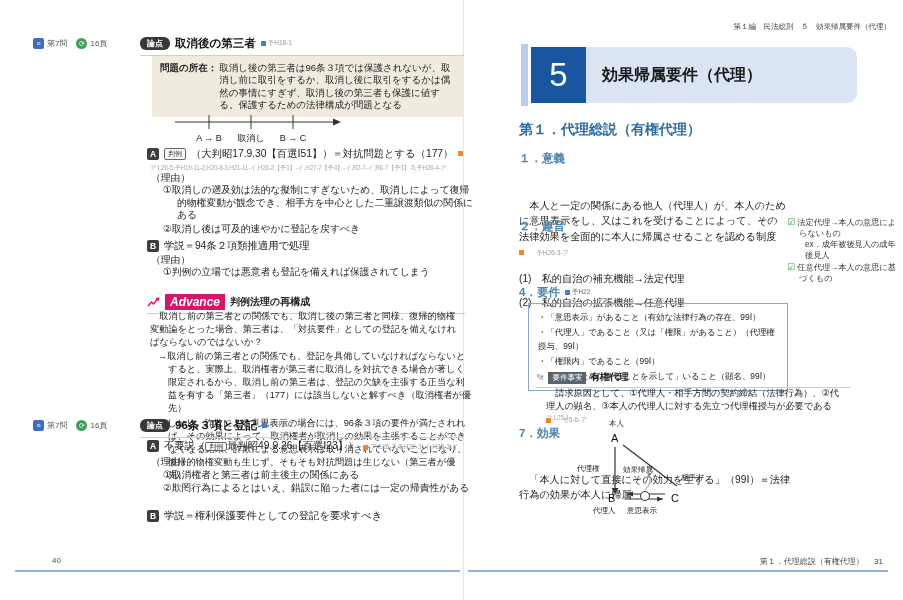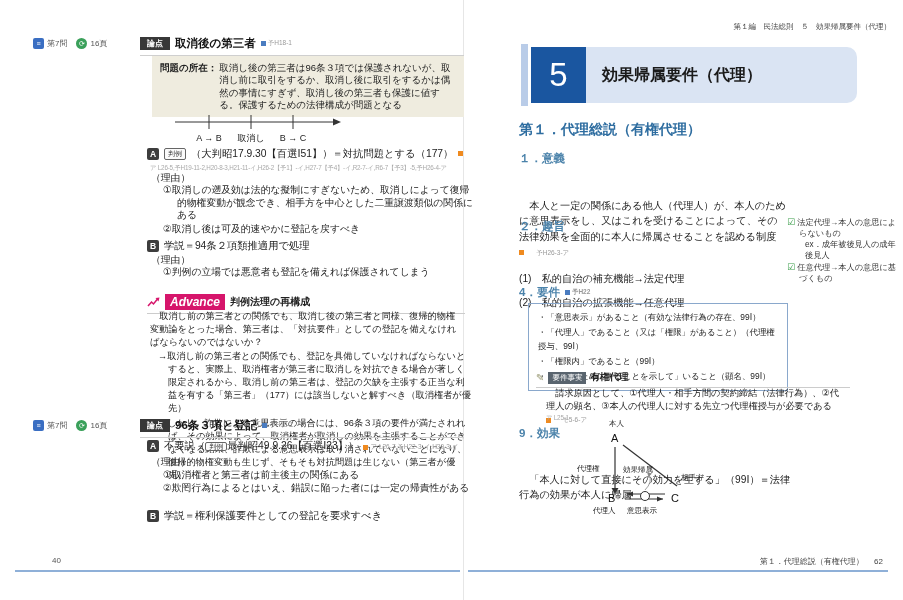--- a/index.html
+++ b/index.html
@@ -15,21 +15,21 @@
   .refrow{display:flex;align-items:center;gap:9px;font-size:8px;color:#555;}
   .refitem{display:flex;align-items:center;gap:3px;}
   .icon-book{width:11px;height:11px;border-radius:2px;background:#3a6ec2;color:#fff;
     font-size:7px;line-height:11px;text-align:center;}
   .icon-loop{width:11px;height:11px;border-radius:50%;background:#3aa05a;color:#fff;
     font-size:7px;line-height:11px;text-align:center;}
 
   
   .topic-head{display:flex;align-items:center;gap:5px;width:324px;
     border-bottom:1px solid #cfcfcf;padding-bottom:4px;}
-  .badge-ronten{background:#383838;color:#fff;border-radius:0;font-size:8px;
+  .badge-ronten{background:#383838;color:#fff;border-radius:6px;font-size:8px;
     padding:1px 7px;font-weight:bold;white-space:nowrap;}
   .topic-title{font-weight:bold;font-size:11.5px;color:#111;white-space:nowrap;}
   .tagchip{display:inline-flex;align-items:center;gap:2px;font-size:6.5px;color:#999;white-space:nowrap;}
   .sq-blue{width:5px;height:5px;background:#4a7cc0;display:inline-block;}
   .sq-orange{width:5px;height:5px;background:#ef8a1f;display:inline-block;}
 
   .problem-box{background:#efecdf;padding:6px 8px;display:flex;gap:2px;width:296px;}
   .problem-label{font-weight:bold;font-size:9.5px;white-space:nowrap;}
   .problem-text{font-size:9.5px;line-height:1.3;width:232px;}
 
@@ -242,21 +242,21 @@
   </div>
   <div class="abs jp" style="left:546px;top:387px;width:300px;font-size:9.2px;line-height:1.45;text-indent:1em;">
     <span>請求原因として、①代理人・相手方間の契約締結（法律行為）、②代理人の顕名、③本人の代理人に対する先立つ代理権授与が必要である</span>
     <span class="tagchip">
       <span class="sq-orange"></span>
       <span>モ5-6-ア</span>
     </span>
   </div>
   <div class="abs tinyrefs" style="left:546px;top:414px;">ア L25-1</div>
 
-  <div class="abs subhead" style="left:519px;top:426px;">9．効果</div>
+  <div class="abs subhead" style="left:519px;top:426px;">7．効果</div>
   <div class="abs rp-body jp indent1" style="left:519px;top:440px;width:272px;">「本人に対して直接にその効力を生ずる」（99Ⅰ）＝法律行為の効果が本人に帰属</div>
 
   <svg class="abs" style="left:565px;top:416px;" width="150" height="102" viewBox="0 0 150 102">
     <text x="50" y="60" font-size="7.5" fill="#222" transform="translate(-38,-5)">代理権</text>
     <text x="44" y="10" font-size="7.5" fill="#222">本人</text>
     <text x="46" y="26" font-size="11" fill="#111">A</text>
     <line x1="50" y1="31" x2="50" y2="72" stroke="#333" stroke-width="1.2"></line>
     <polygon points="46.5,72 53.5,72 50,78" fill="#333"></polygon>
     <line x1="58" y1="29" x2="112" y2="70" stroke="#333" stroke-width="1.2"></line>
     <text x="58" y="56" font-size="7.5" fill="#222">効果帰属</text>
@@ -281,17 +281,17 @@
     </div>
     <div class="mn-ex jp">ex．成年被後見人の成年後見人</div>
     <div class="mn-row jp">
       <span class="check">☑</span>
       <span>任意代理→本人の意思に基づくもの</span>
     </div>
   </div>
 
   <div class="abs rp-footer" style="right:20px;top:556px;">
     <span>第１．代理総説（有権代理）</span>
-    <span style="margin-left:8px;">62</span>
+    <span style="margin-left:8px;">31</span>
   </div>
   <div class="abs footer-line" style="left:468px;top:570px;width:420px;"></div>
 
 </div>
 
 </body></html>

